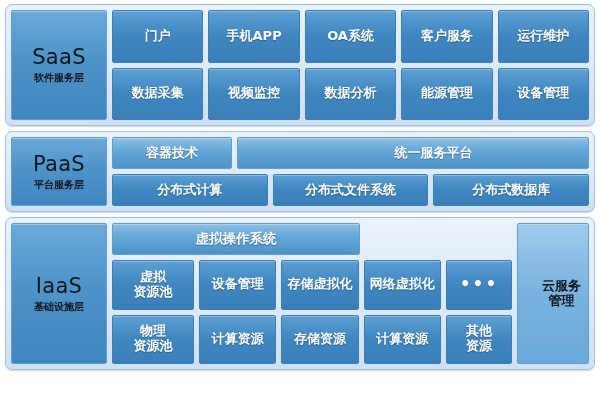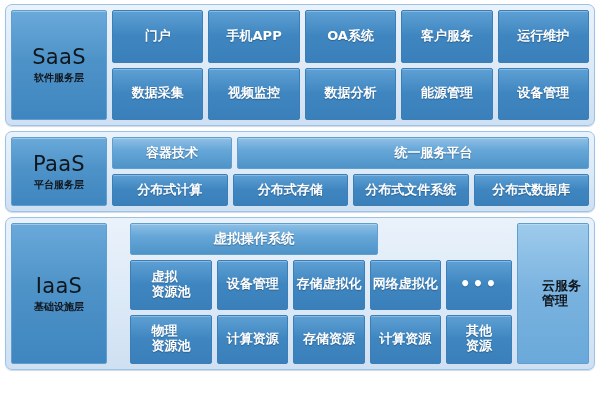--- a/index.html
+++ b/index.html
@@ -92,20 +92,21 @@
     box-sizing: border-box;
     border: 1px solid #3b7fb8;
     border-radius: 2px;
     background: linear-gradient(180deg, #5ea0d4 0%, #3f86c0 48%, #3a7fba 100%);
     color: #ffffff;
     font-size: 13px;
     font-weight: bold;
     display: flex;
     align-items: center;
     justify-content: center;
+    text-align: center;
     line-height: 1.15;
     flex: 1 1 0;
     min-width: 0;
     box-shadow: inset 0 1px 0 rgba(255,255,255,0.28);
     text-shadow: 0 1px 1px rgba(25,55,85,0.45);
     padding: 0 2px;
     white-space: pre-line;
   }
 
   
@@ -133,21 +134,20 @@
     flex-direction: row;
     gap: 5px;
     min-width: 0;
   }
   .iaas-stack {
     flex: 1 1 auto;
     display: flex;
     flex-direction: column;
     gap: 5px;
     min-width: 0;
-    margin-left: 18px;
   }
   .iaas-os-row {
     display: flex;
     flex: 0 0 32px;
   }
   .iaas-os {
     flex: 0 0 248px;
     font-size: 13.5px;
   }
   .iaas-grid-row {
@@ -199,21 +199,20 @@
       <div class="abbr">PaaS</div>
       <div class="cn">平台服务层</div>
     </div>
     <div class="layer-body">
       <div class="row">
         <div class="cell cell-light paas-container">容器技术</div>
         <div class="cell cell-light paas-platform">统一服务平台</div>
       </div>
       <div class="row">
         <div class="cell">分布式计算</div>
-        <div class="cell">分布式存储</div>
         <div class="cell">分布式文件系统</div>
         <div class="cell">分布式数据库</div>
       </div>
     </div>
   </div>
 
   <div class="layer layer-iaas">
     <div class="layer-title">
       <div class="abbr">IaaS</div>
       <div class="cn">基础设施层</div>

